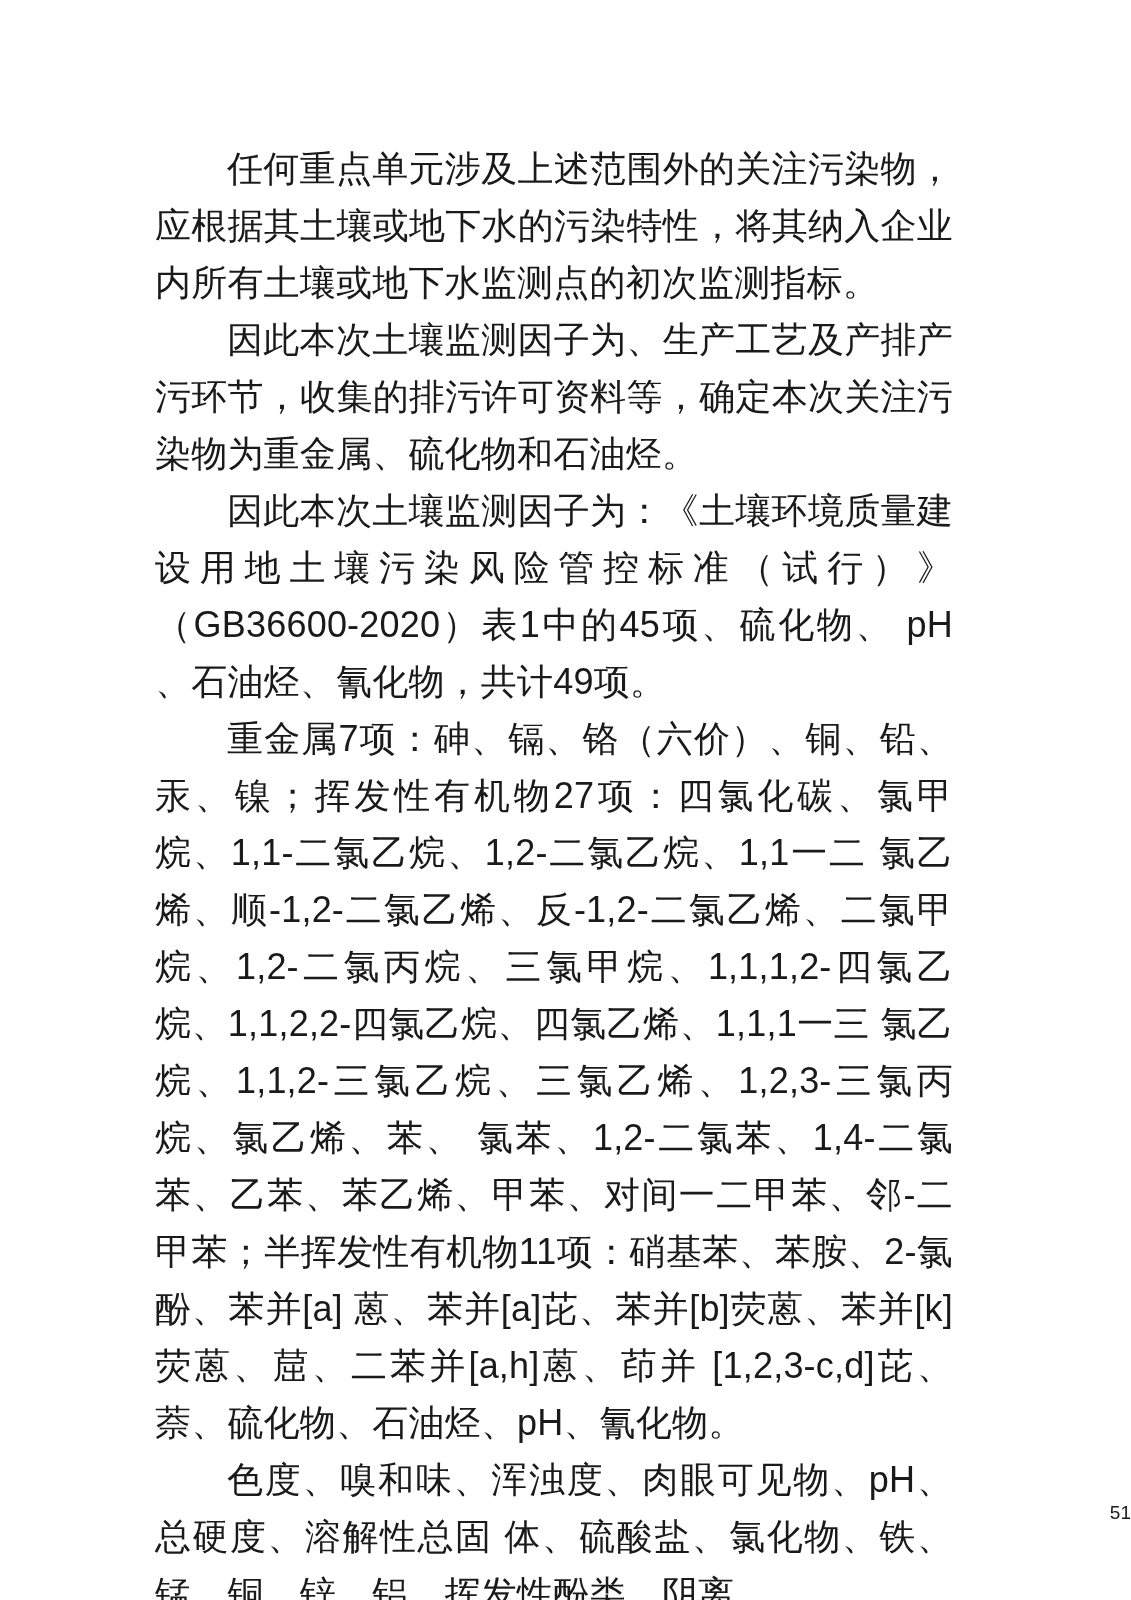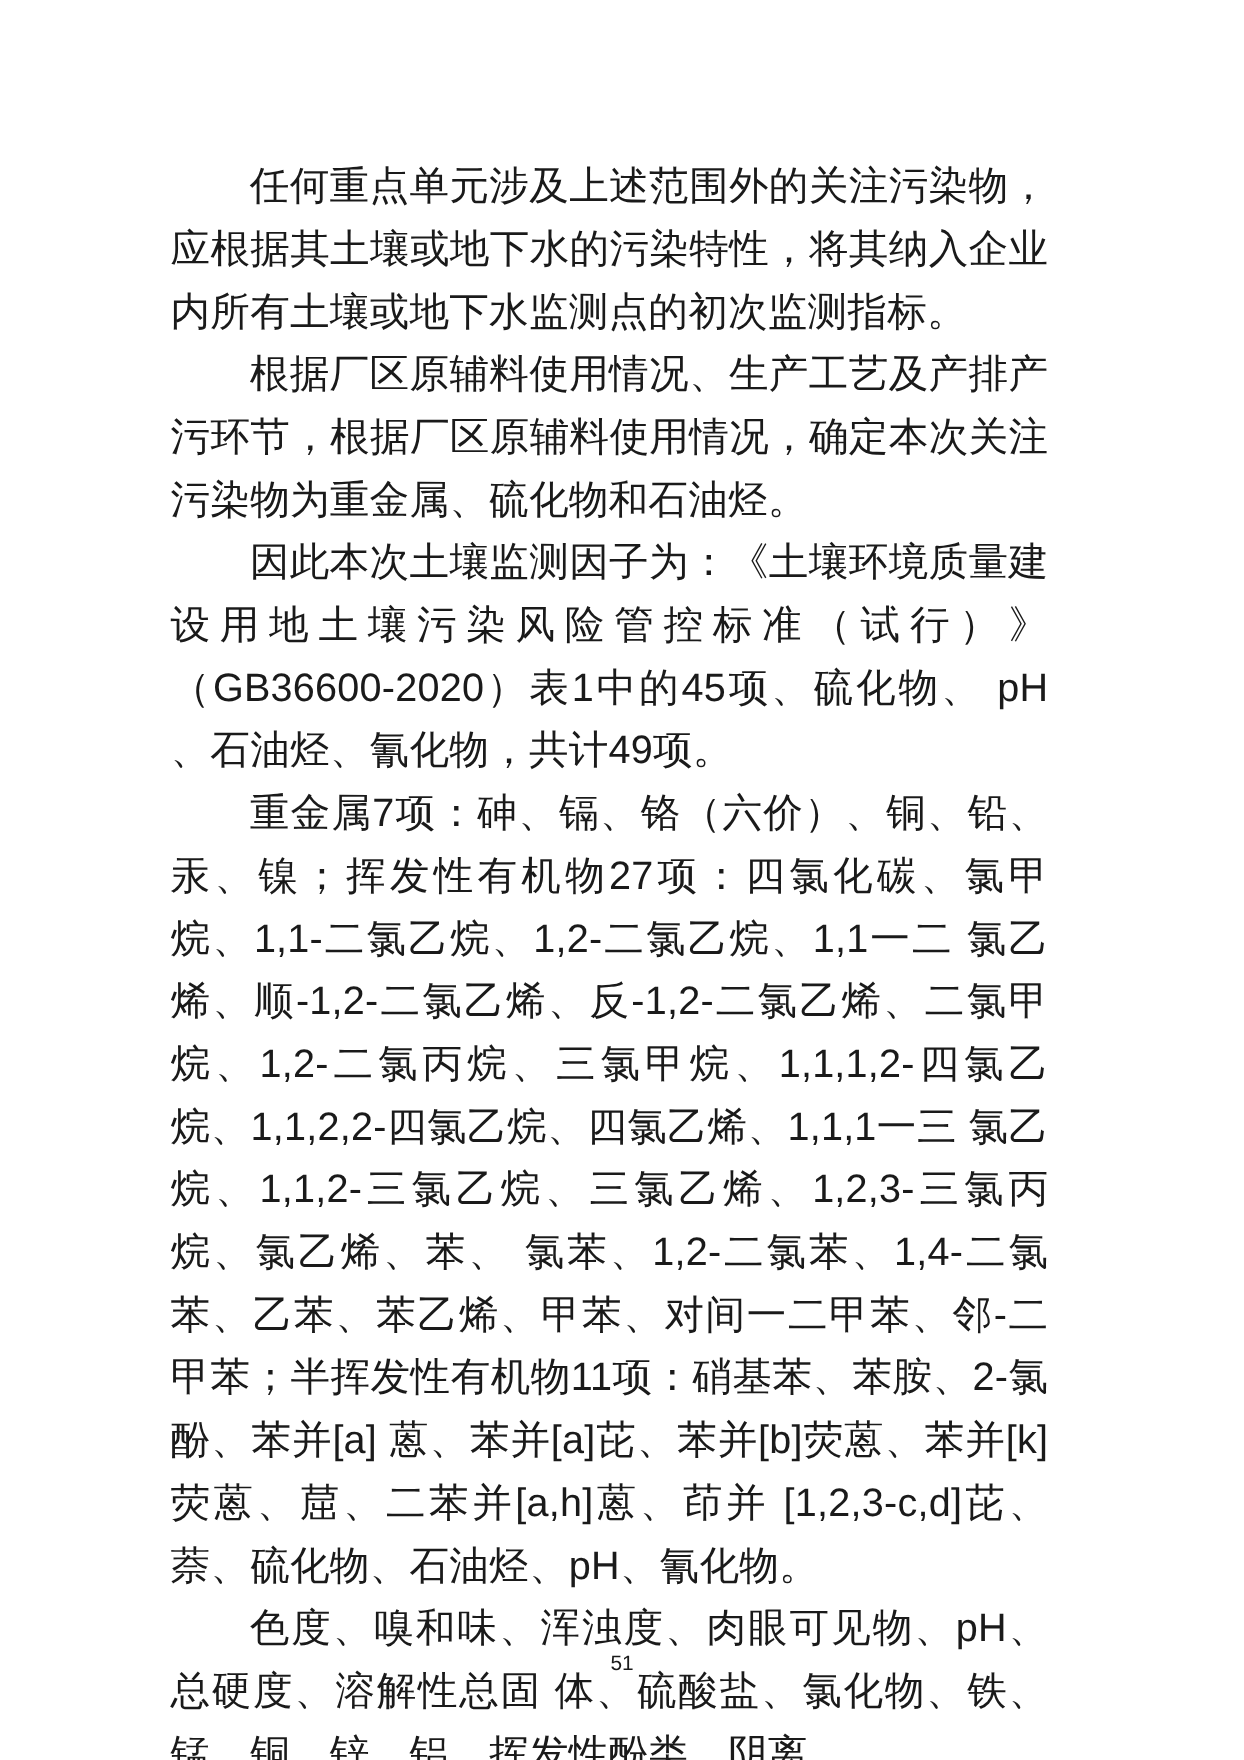--- a/index.html
+++ b/index.html
@@ -33,31 +33,31 @@
   .para {
     margin: 0;
     text-indent: 2em;
     white-space: normal;
   }
   .page-number {
     position: absolute;
     left: 0;
     right: 0;
     bottom: 76px;
-    text-align: center;
+    text-align: right;
     font-size: 19px;
     color: #1a1a1a;
     font-family: "Liberation Sans", sans-serif;
   }
 </style>
 </head>
 <body>
 
 <div class="page">
   <div class="doc-body">
     <p class="para">任何重点单元涉及上述范围外的关注污染物，应根据其土壤或地下水的污染特性，将其纳入企业内所有土壤或地下水监测点的初次监测指标。</p>
-    <p class="para">根据厂区原辅料使用情况、生产工艺及产排产污环节，根据厂区原辅料使用情况，确定本次关注污染物为重金属、硫化物和石油烃。</p>
+    <p class="para">因此本次土壤监测因子为、生产工艺及产排产污环节，收集的排污许可资料等，确定本次关注污染物为重金属、硫化物和石油烃。</p>
     <p class="para">因此本次土壤监测因子为：《土壤环境质量建设用地土壤污染风险管控标准（试行）》（GB36600-2020）表1中的45项、硫化物、 pH 、石油烃、氰化物，共计49项。</p>
     <p class="para">重金属7项：砷、镉、铬（六价）、铜、铅、汞、镍；挥发性有机物27项：四氯化碳、氯甲烷、1,1-二氯乙烷、1,2-二氯乙烷、1,1一二 氯乙烯、顺-1,2-二氯乙烯、反-1,2-二氯乙烯、二氯甲烷、1,2-二氯丙烷、三氯甲烷、1,1,1,2-四氯乙烷、1,1,2,2-四氯乙烷、四氯乙烯、1,1,1一三 氯乙烷、1,1,2-三氯乙烷、三氯乙烯、1,2,3-三氯丙烷、氯乙烯、苯、 氯苯、1,2-二氯苯、1,4-二氯苯、乙苯、苯乙烯、甲苯、对间一二甲苯、邻-二甲苯；半挥发性有机物11项：硝基苯、苯胺、2-氯酚、苯并[a] 蒽、苯并[a]芘、苯并[b]荧蒽、苯并[k]荧蒽、䓛、二苯并[a,h]蒽、茚并 [1,2,3-c,d]芘、萘、硫化物、石油烃、pH、氰化物。</p>
     <p class="para">色度、嗅和味、浑浊度、肉眼可见物、pH、总硬度、溶解性总固 体、硫酸盐、氯化物、铁、锰、铜、锌、铝、挥发性酚类、阴离</p>
   </div>
   <div class="page-number">51</div>
 </div>
 
 </body></html>

